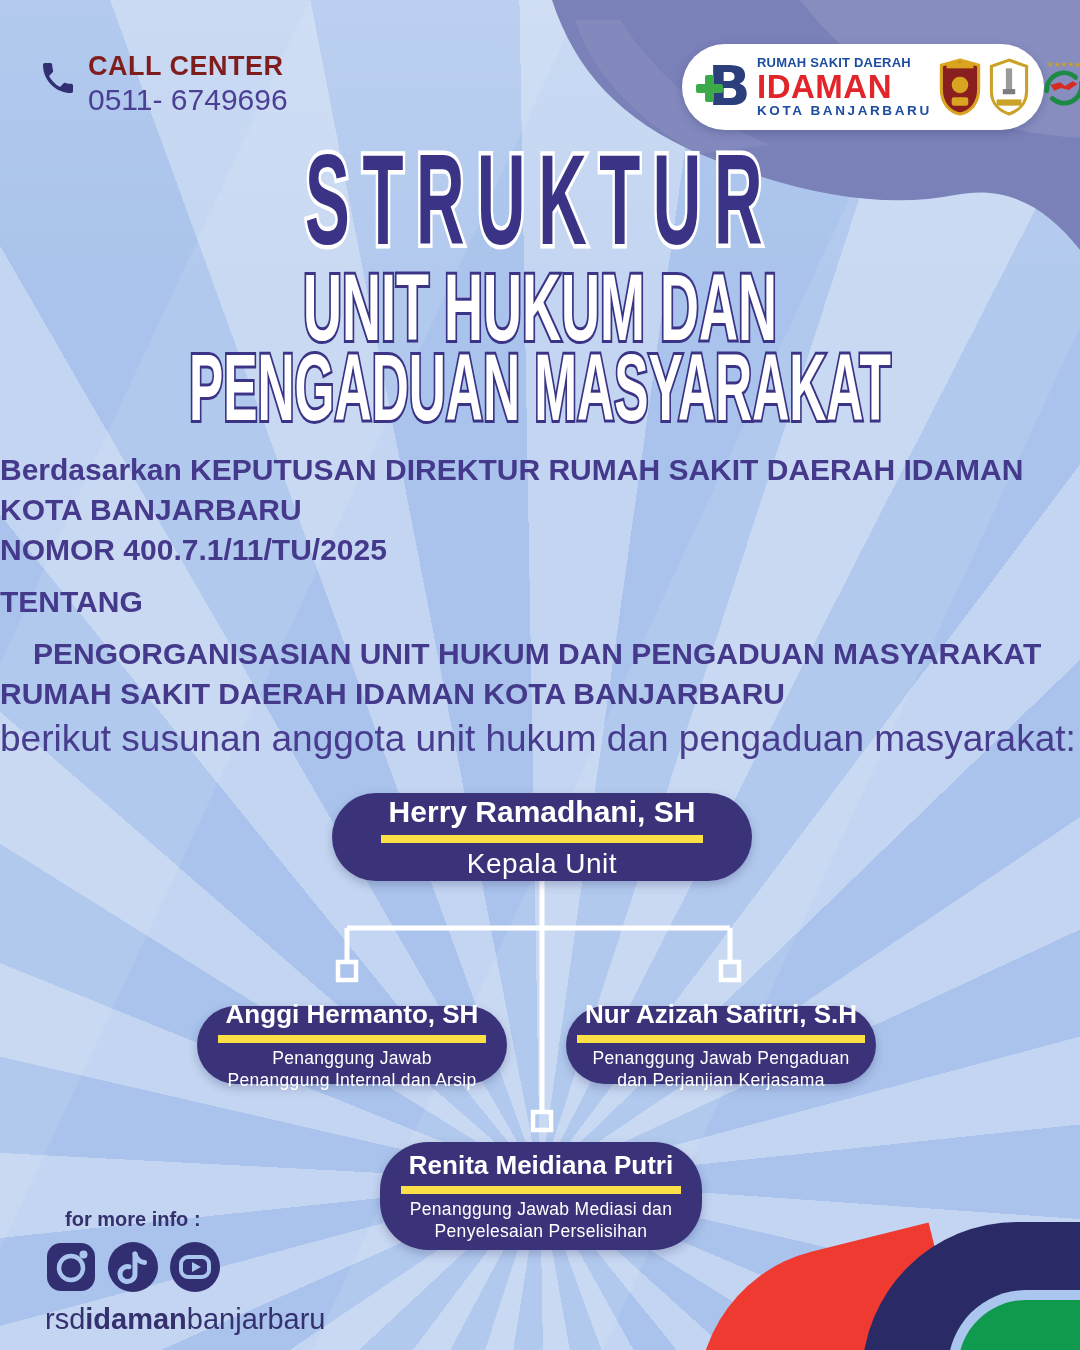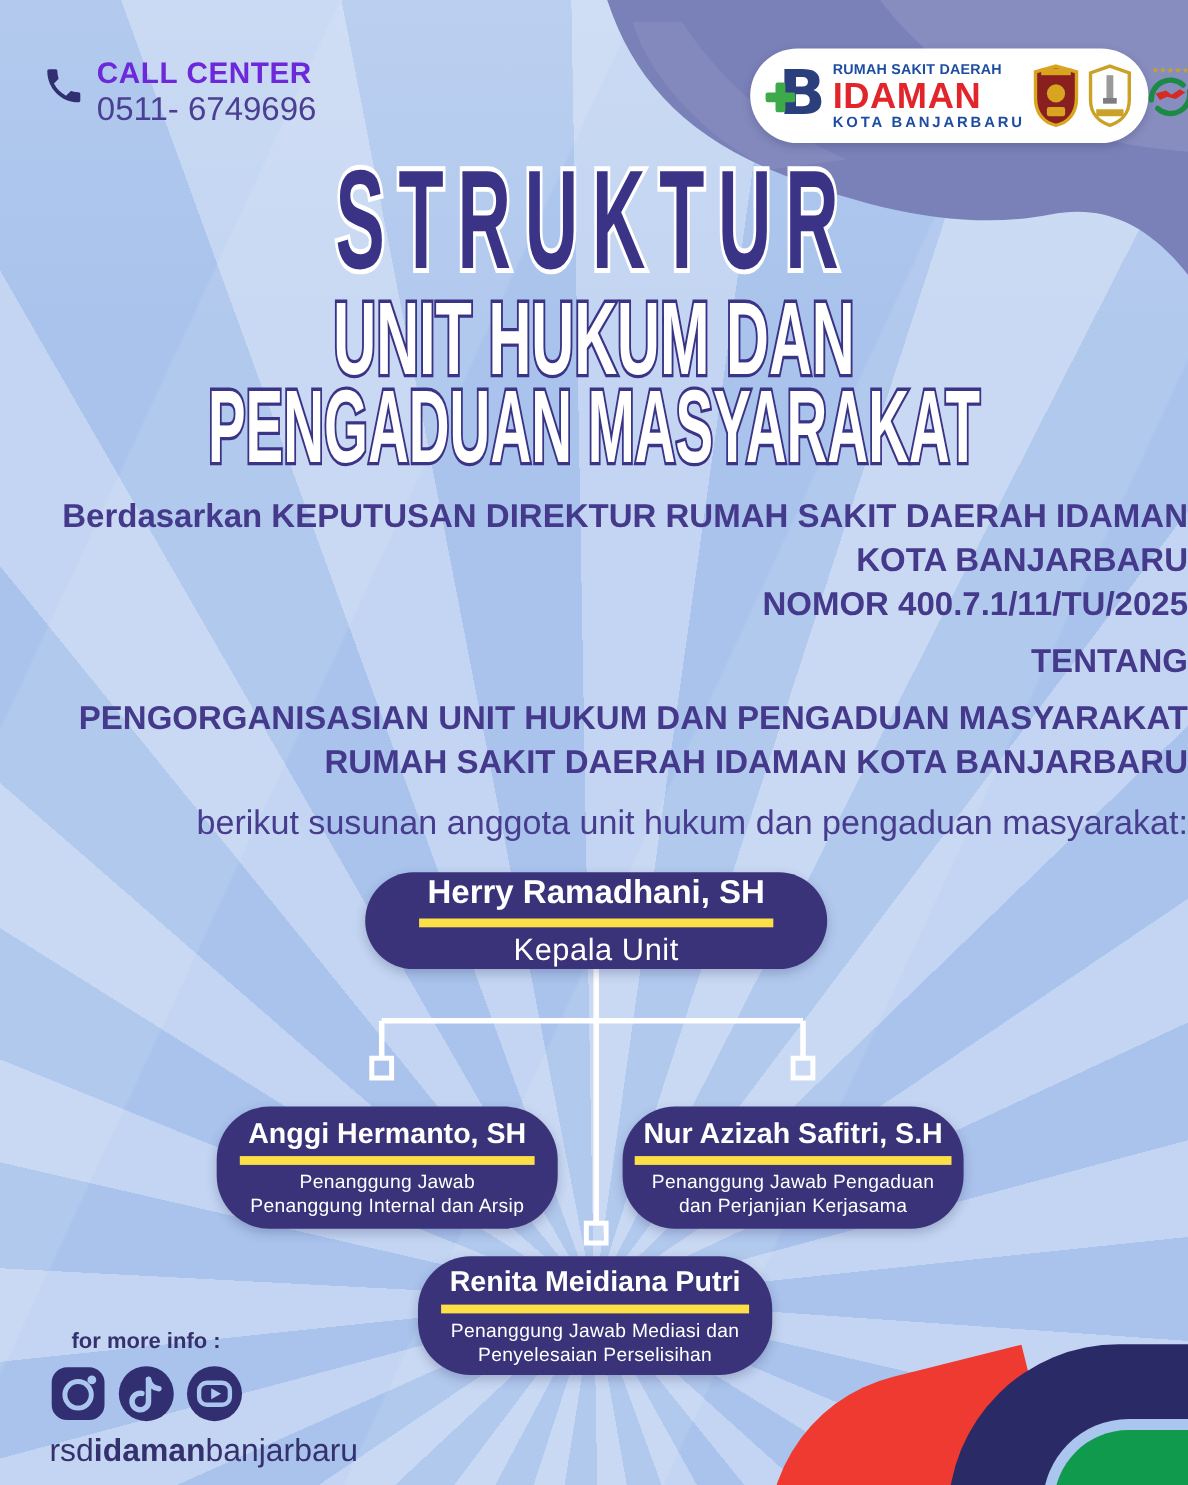--- a/index.html
+++ b/index.html
@@ -29,21 +29,21 @@
                   background:#ee3a31; border-top-left-radius:150px; transform:rotate(-14deg); }
   .corner-navy  { position:absolute; z-index:1; left:862px; top:1222px; width:340px; height:260px;
                   background:#2a2a66; border-top-left-radius:155px; }
   .corner-gap   { position:absolute; z-index:1; left:948px; top:1290px; width:260px; height:170px;
                   background:#aac5ee; border-top-left-radius:78px; }
   .corner-green { position:absolute; z-index:1; left:958px; top:1300px; width:260px; height:170px;
                   background:#0f9a4e; border-top-left-radius:68px; }
   
   .call-center { position:absolute; z-index:5; left:38px; top:52px; display:flex; align-items:flex-start; gap:10px; }
   .phone-icon { width:40px; height:40px; margin-top:6px; }
-  .cc-label  { font-size:27px; font-weight:700; color:#6d28d9; letter-spacing:0.5px; line-height:1.1; }
+  .cc-label  { font-size:27px; font-weight:700; color:#7f1d1d; letter-spacing:0.5px; line-height:1.1; }
   .cc-number { font-size:30px; font-weight:400; color:#4b3f93; line-height:1.2; }
 
   .logo-pill {
     position:absolute; z-index:6; right:36px; top:44px; width:362px; height:86px;
     background:#ffffff; border-radius:46px; display:flex; align-items:center;
     padding:0 16px; gap:7px; box-sizing:border-box;
     box-shadow:0 3px 8px rgba(40,40,90,0.25);
   }
   .logo-mark { position:relative; width:52px; height:60px; flex:0 0 auto; }
   .logo-mark .b { position:absolute; left:10px; top:-4px; font-size:56px; font-weight:800; color:#2b3f7d;
@@ -57,38 +57,38 @@
   .crest { flex:0 0 auto; }
 
   
   .title-svg { position:absolute; z-index:4; left:0; top:134px; }
   .t1 { font-family:"Liberation Sans", sans-serif; font-size:128px; font-weight:700;
         fill:#3b3486; stroke:#ffffff; stroke-width:9px; paint-order:stroke; letter-spacing:24px; }
   .t23 { font-family:"Liberation Sans", sans-serif; font-size:94px; font-weight:700;
         fill:#ffffff; stroke:#3b3486; stroke-width:6px; paint-order:stroke; }
 
   
-  .decree { position:absolute; z-index:4; left:0; top:450px; width:1080px; text-align:right; color:#44398a; }
+  .decree { position:absolute; z-index:4; left:0; top:450px; width:1080px; text-align:left; color:#44398a; }
   .d-line { font-size:30px; font-weight:700; line-height:40px; }
   .d-tentang { font-size:30px; font-weight:700; line-height:40px; margin-top:12px; }
   .d-about { margin-top:12px;padding-left:33px; }
-  .d-intro { font-size:31px; font-weight:400; color:#473c8d; margin-top:16px; }
+  .d-intro { font-size:37px; font-weight:400; color:#473c8d; margin-top:4px; }
 
   
   .connector-svg { position:absolute; inset:0; z-index:2; pointer-events:none; }
   .pill {
     position:absolute; z-index:4; background:#3b3379; border-radius:48px;
     display:flex; flex-direction:column; align-items:center; justify-content:center;
     color:#fff; text-align:center; box-shadow:0 4px 10px rgba(40,40,90,0.25);
   }
   .pill-head { left:332px; top:793px; width:420px; height:88px; }
   .pill-name { display:inline-block; font-weight:700; border-bottom:8px solid #fde047; padding:0 8px 6px; }
   .pill-head .pill-name { font-size:30px; }
   .pill-head .pill-role { font-size:28px; font-weight:400; margin-top:5px; letter-spacing:0.5px; }
-  .pill-sm { width:310px; height:111px; }
+  .pill-sm { width:310px; height:78px; }
   .pill-left  { left:197px; top:1006px; }
   .pill-right { left:566px; top:1006px; }
   .pill-bottom{ left:380px; top:1142px; width:322px; height:108px; }
   .pill-sm .pill-name, .pill-bottom .pill-name { font-size:26px; padding-bottom:5px; }
   .pill-role2 { font-size:17.5px; font-weight:400; line-height:1.25; margin-top:5px; letter-spacing:0.3px; }
 
   
   .footer { position:absolute; z-index:4; left:45px; top:1208px; }
   .info-label { font-size:20px; font-weight:700; color:#35316e; margin-left:20px; }
   .social-row { display:flex; gap:10px; margin-top:10px; }

